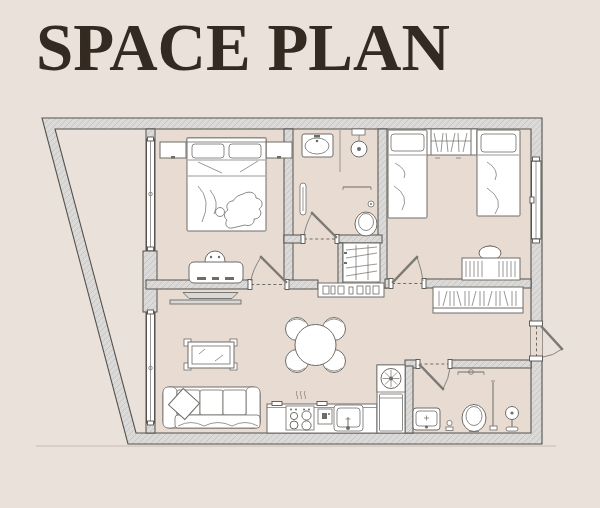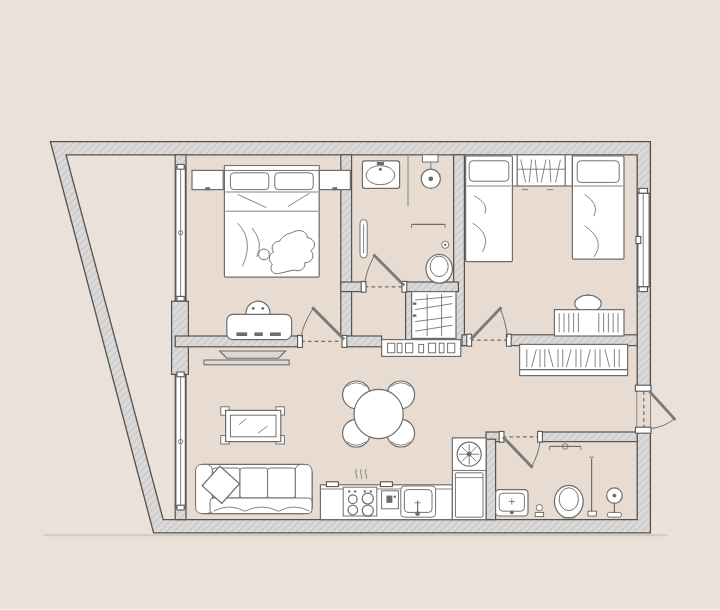--- a/index.html
+++ b/index.html
@@ -29,20 +29,21 @@
   .glassln{stroke:var(--glass);stroke-width:1.3;fill:none;}
   .win{fill:#FEFEFE;stroke:var(--wall-line);stroke-width:1;}
   .screen{fill:var(--screen-fill);stroke:var(--furniture-line);stroke-width:.9;}
   .gline{stroke:var(--ground-line);stroke-width:1.6;}
   .dot{fill:var(--furniture-line);stroke:none;}
 </style>
 </head>
 <body>
 
 <div class="page">
+  <h1 class="title">SPACE PLAN</h1>
 
   <svg width="600" height="508" viewBox="0 0 600 508">
     <defs>
       <pattern id="hatch" width="6" height="6" patternUnits="userSpaceOnUse">
         <rect width="6" height="6" fill="var(--wall-fill)"></rect>
         <path d="M0,6 L6,0 M-1,1 L1,-1 M5,7 L7,5" stroke="var(--wall-hatch)" stroke-width="1"></path>
       </pattern>
     </defs>
 
     <line class="gline" x1="36" y1="446" x2="556" y2="446"></line>

